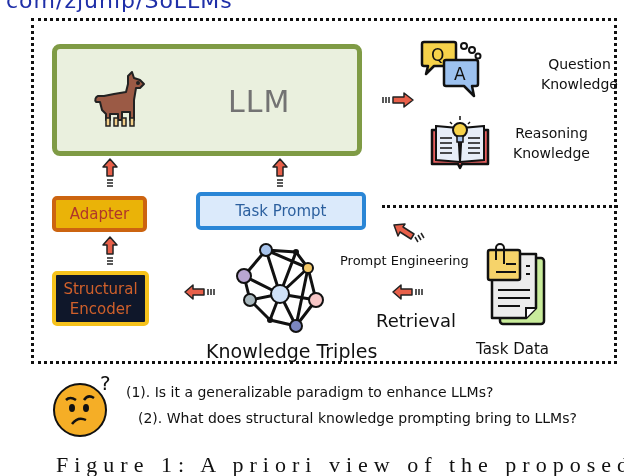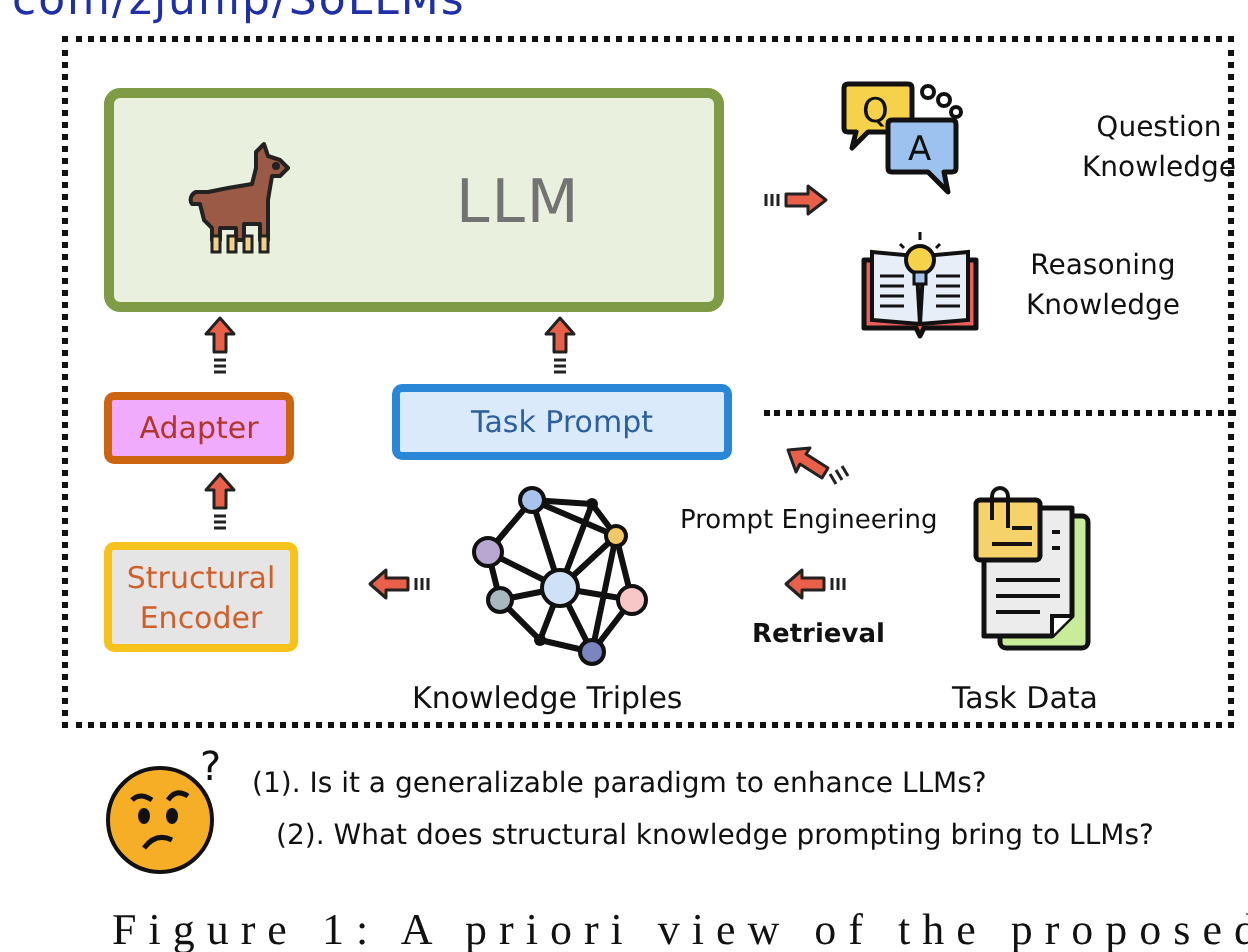--- a/index.html
+++ b/index.html
@@ -4,23 +4,23 @@
 <style>
   html, body { margin:0; padding:0; background:#ffffff; }
   body { width:624px; height:476px; position:relative; overflow:hidden; font-family:"DejaVu Sans", sans-serif; }
   .abs { position:absolute; }
   .top-url { left:0; top:-12px; width:624px; height:26px; color:#1f2fa8; font-size:22px; font-family:"DejaVu Sans", sans-serif; letter-spacing:1px; white-space:nowrap; padding-left:6px; }
   .outer { left:31px; top:18px; width:586px; height:346px; border:3px dotted #111; box-sizing:border-box; }
   .sep { left:382px; top:205px; width:236px; height:0; border-top:3px dotted #111; }
   .llm-box { left:52px; top:44px; width:310px; height:112px; box-sizing:border-box; border:5px solid #7f9b45; border-radius:8px; background:#eaf0de; }
   .llm-label { left:228px; top:84px; font-size:30px; color:#737373; letter-spacing:1px; }
   .box { box-sizing:border-box; border-radius:5px; display:flex; align-items:center; justify-content:center; text-align:center; font-size:15px; line-height:20px; }
-  .adapter { left:52px; top:196px; width:95px; height:36px; border:4px solid #cc6410; background:#f0abfc; color:#b0362a; }
+  .adapter { left:52px; top:196px; width:95px; height:36px; border:4px solid #cc6410; background:#eab308; color:#b0362a; }
   .prompt { left:196px; top:192px; width:170px; height:38px; border:4px solid #2a86d6; background:#dbeafb; color:#2b5f9e; }
-  .encoder { left:52px; top:271px; width:97px; height:55px; border:4px solid #f6c21c; background:#e5e5e5; color:#d0602b; }
+  .encoder { left:52px; top:271px; width:97px; height:55px; border:4px solid #f6c21c; background:#0f172a; color:#d0602b; }
   .lbl { font-size:14px; color:#111; white-space:nowrap; }
   .q { font-size:14px; color:#111; white-space:nowrap; }
   .caption { left:56px; top:452px; font-family:"Liberation Serif", serif; font-size:22px; color:#111; letter-spacing:6px; white-space:nowrap; }
   svg { overflow:visible; }
 </style>
 </head>
 <body>
 
 <div class="abs top-url">com/zjunlp/SoLLMs</div>
 
@@ -87,37 +87,37 @@
   <circle cx="30" cy="10" r="6" fill="#a8c4ec" stroke="#111" stroke-width="2"></circle>
   <circle cx="72" cy="28" r="5" fill="#f4c868" stroke="#111" stroke-width="2"></circle>
   <circle cx="8" cy="36" r="7" fill="#b9a6d1" stroke="#111" stroke-width="2"></circle>
   <circle cx="44" cy="54" r="9" fill="#cfe1f7" stroke="#111" stroke-width="2"></circle>
   <circle cx="80" cy="60" r="7" fill="#f7c6c6" stroke="#111" stroke-width="2"></circle>
   <circle cx="14" cy="60" r="6" fill="#a9b8be" stroke="#111" stroke-width="2"></circle>
   <circle cx="60" cy="86" r="6" fill="#7b86c0" stroke="#111" stroke-width="2"></circle>
   <circle cx="60" cy="12" r="3" fill="#111"></circle>
   <circle cx="34" cy="80" r="3" fill="#111"></circle>
 </svg>
-<div class="abs lbl" style="left:206px;top:340px;font-size:15px;">Knowledge Triples</div>
+<div class="abs lbl" style="left:206px;top:340px;font-size:19px;">Knowledge Triples</div>
 
 <svg class="abs" style="left:392px;top:222px;" width="34" height="24" viewBox="0 0 34 24">
   <path d="M2 3 L13 2 L11 5 L22 12 L19 17 L8 10 L6 14 Z" fill="#e8604a" stroke="#222" stroke-width="1.5" stroke-linejoin="round"></path>
   <line x1="23" y1="15" x2="26" y2="20" stroke="#222" stroke-width="1.5"></line>
   <line x1="26" y1="13" x2="29" y2="18" stroke="#222" stroke-width="1.5"></line>
   <line x1="29" y1="11" x2="32" y2="16" stroke="#222" stroke-width="1.5"></line>
 </svg>
 <div class="abs lbl" style="left:340px;top:253px;font-size:13px;text-align:right;">Prompt Engineering</div>
 
 <svg class="abs" style="left:392px;top:284px;" width="34" height="16" viewBox="0 0 34 16">
   <path d="M1 8 L9 1 L9 5 L20 5 L20 11 L9 11 L9 15 Z" fill="#e8604a" stroke="#222" stroke-width="1.5" stroke-linejoin="round"></path>
   <line x1="24" y1="5" x2="24" y2="11" stroke="#222" stroke-width="1.5"></line>
   <line x1="27" y1="5" x2="27" y2="11" stroke="#222" stroke-width="1.5"></line>
   <line x1="30" y1="5" x2="30" y2="11" stroke="#222" stroke-width="1.5"></line>
 </svg>
-<div class="abs lbl" style="left:376px;top:310px;font-size:13px;font-weight:bold;">Retrieval</div>
+<div class="abs lbl" style="left:376px;top:310px;font-size:18px;">Retrieval</div>
 
 <svg class="abs" style="left:486px;top:246px;" width="62" height="80" viewBox="0 0 62 80">
   <rect x="14" y="12" width="44" height="66" rx="3" fill="#c9ec9b" stroke="#111" stroke-width="2.5"></rect>
   <path d="M6 8 L50 8 L50 62 L40 72 L6 72 Z" fill="#ececec" stroke="#111" stroke-width="2.5" stroke-linejoin="round"></path>
   <path d="M40 72 L40 62 L50 62" fill="#fff" stroke="#111" stroke-width="2"></path>
   <rect x="2" y="4" width="32" height="30" rx="2" fill="#f6d36a" stroke="#111" stroke-width="2.5"></rect>
   <path d="M10 14 L10 2 A4 4 0 0 1 18 2 L18 18" fill="none" stroke="#111" stroke-width="2"></path>
   <line x1="20" y1="18" x2="30" y2="18" stroke="#111" stroke-width="2"></line>
   <line x1="10" y1="26" x2="30" y2="26" stroke="#111" stroke-width="2"></line>
   <line x1="12" y1="44" x2="44" y2="44" stroke="#111" stroke-width="2"></line>

